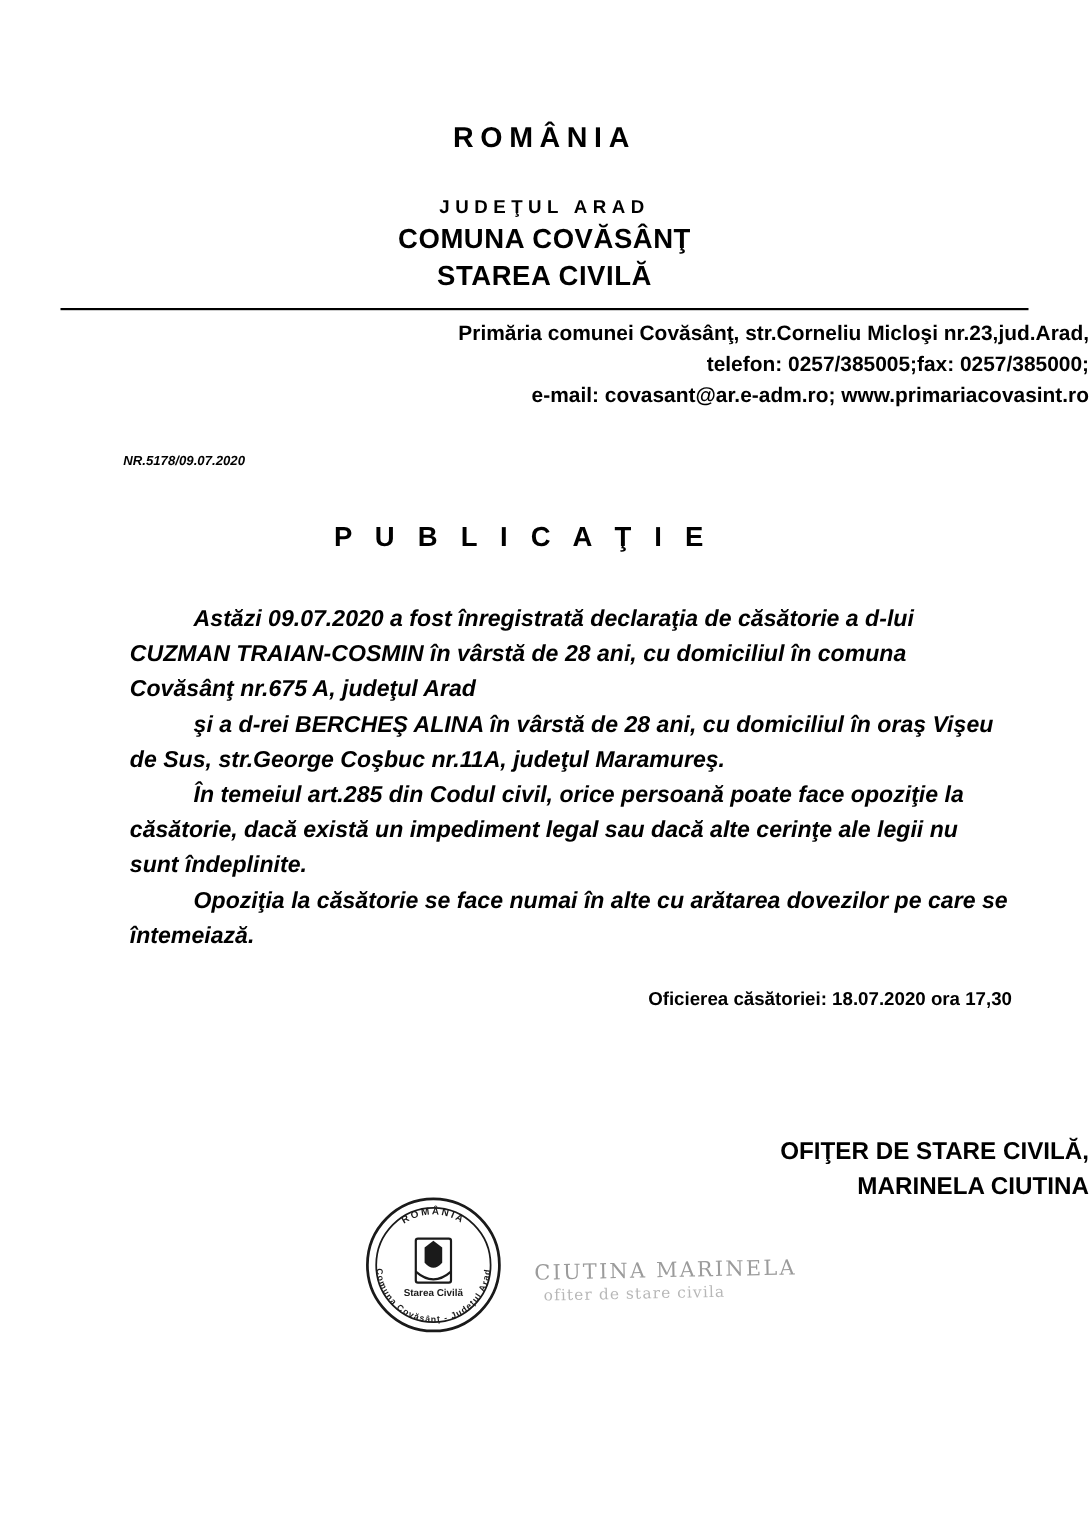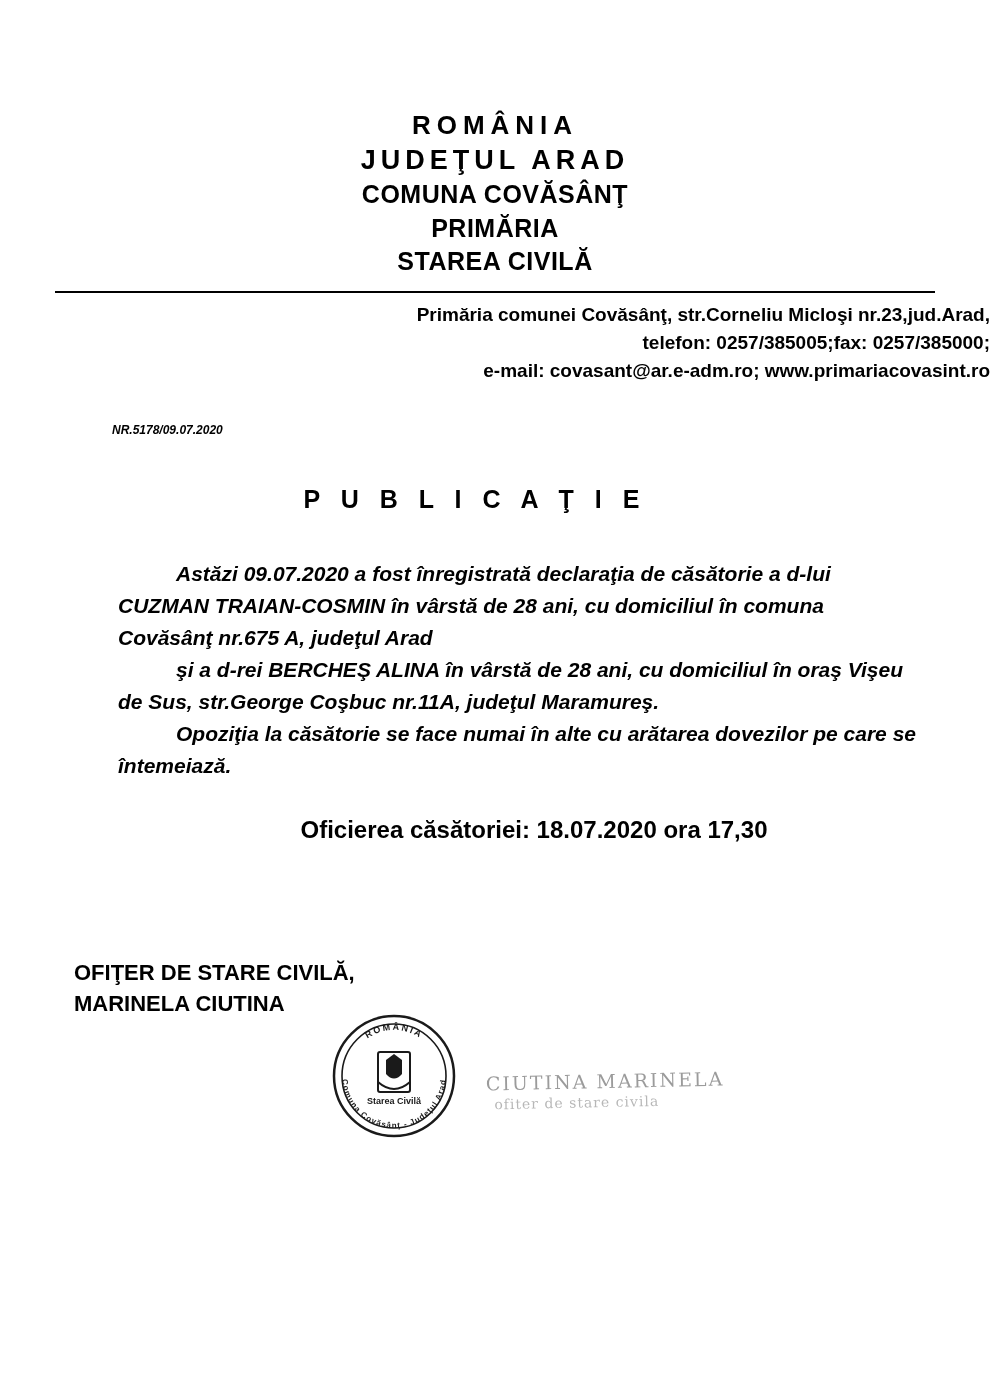--- a/index.html
+++ b/index.html
@@ -28,24 +28,25 @@
     text-align: center;
     margin-top: 108px;
   }
   .lh-line1 {
     font-size: 26px;
     font-weight: bold;
     letter-spacing: 6px;
     line-height: 1.32;
   }
   .lh-line2 {
-    font-size: 27px;
+    font-size: 17px;
     font-weight: bold;
     letter-spacing: 5px;
     line-height: 1.34;
+    margin-top: 36px;
   }
   .lh-line3 {
     font-size: 25px;
     font-weight: bold;
     letter-spacing: 0.5px;
     line-height: 1.34;
   }
   .lh-line4 {
     font-size: 25px;
     font-weight: bold;
@@ -99,30 +100,30 @@
     text-align: left;
   }
   .body-text p {
     margin: 0;
     text-indent: 58px;
     font-style: italic;
   }
 
   .ceremony {
     margin: 30px 0 0 0;
-    font-size: 24px;
-    font-weight: bold;
-    text-align: center;
+    font-size: 17px;
+    font-weight: bold;
+    text-align: right;
     padding-left: 30px;
   }
 
   
   .signature {
     margin-top: 110px;
-    text-align: left;
+    text-align: right;
     padding-left: 74px;
     font-size: 22px;
     font-weight: bold;
     line-height: 1.4;
   }
 
   
   .stamp-area {
     position: relative;
     height: 150px;
@@ -158,39 +159,39 @@
 </style>
 </head>
 <body>
 
 <div class="page">
 
   <div class="letterhead">
     <div class="lh-line1">ROMÂNIA</div>
     <div class="lh-line2">JUDEŢUL ARAD</div>
     <div class="lh-line3">COMUNA COVĂSÂNŢ</div>
-    <div class="lh-line4">PRIMĂRIA</div>
     <div class="lh-line5">STAREA CIVILĂ</div>
   </div>
 
   <div class="rule"></div>
 
   <div class="contact">
     <div>Primăria comunei Covăsânţ, str.Corneliu Micloşi nr.23,jud.Arad,</div>
     <div>telefon: 0257/385005;fax: 0257/385000;</div>
     <div>e-mail: covasant@ar.e-adm.ro; www.primariacovasint.ro</div>
   </div>
 
   <div class="docnum">NR.5178/09.07.2020</div>
 
   <div class="pub-title">P U B L I C A Ţ I E</div>
 
   <div class="body-text">
     <p>Astăzi 09.07.2020  a fost înregistrată declaraţia de căsătorie a d-lui CUZMAN TRAIAN-COSMIN în vârstă de 28 ani, cu domiciliul în comuna Covăsânţ nr.675 A, judeţul Arad</p>
     <p>şi a d-rei BERCHEŞ ALINA în vârstă de 28 ani, cu domiciliul în oraş Vişeu de Sus, str.George Coşbuc nr.11A, judeţul Maramureş.</p>
+    <p>În temeiul art.285 din Codul civil, orice persoană poate face opoziţie la căsătorie, dacă există un impediment legal sau dacă alte cerinţe ale legii nu sunt îndeplinite.</p>
     <p>Opoziţia la căsătorie se face numai în alte cu arătarea dovezilor pe care se întemeiază.</p>
     <div class="ceremony">Oficierea căsătoriei: 18.07.2020 ora 17,30</div>
   </div>
 
   <div class="signature">
     <div>OFIŢER DE STARE CIVILĂ,</div>
     <div>MARINELA CIUTINA</div>
   </div>
 
   <div class="stamp-area">

